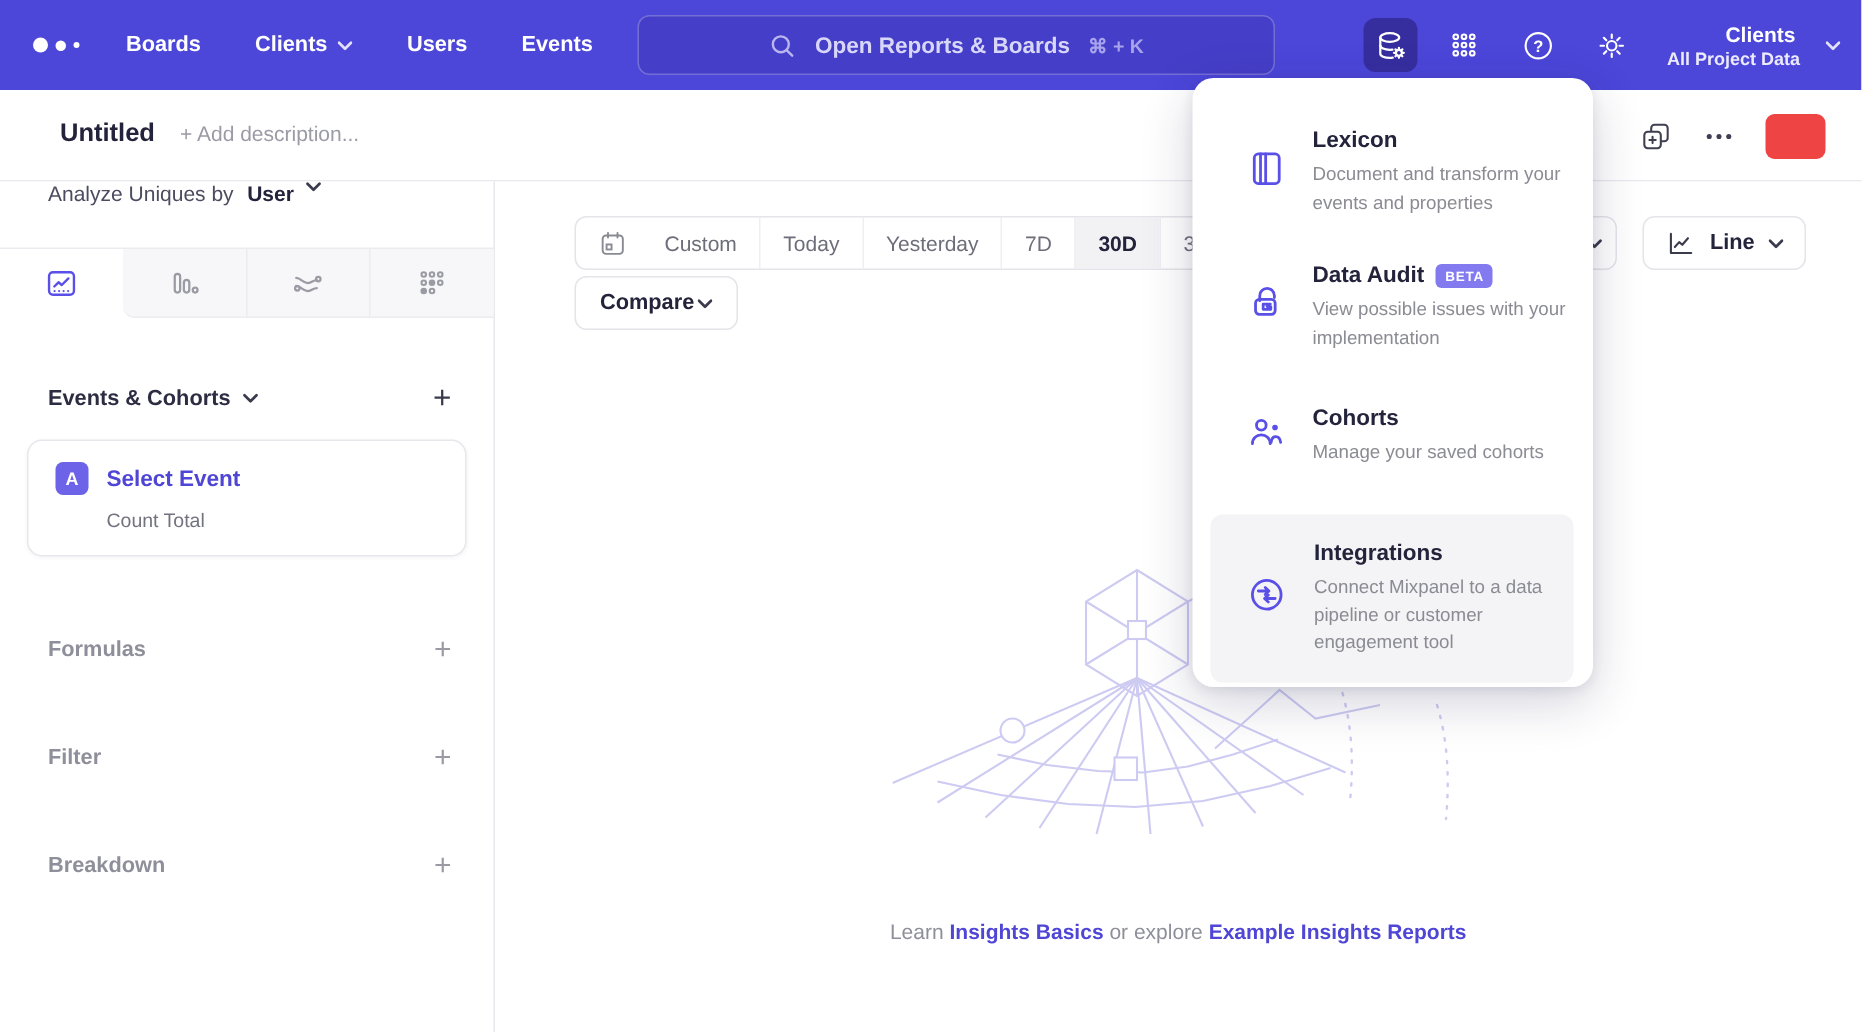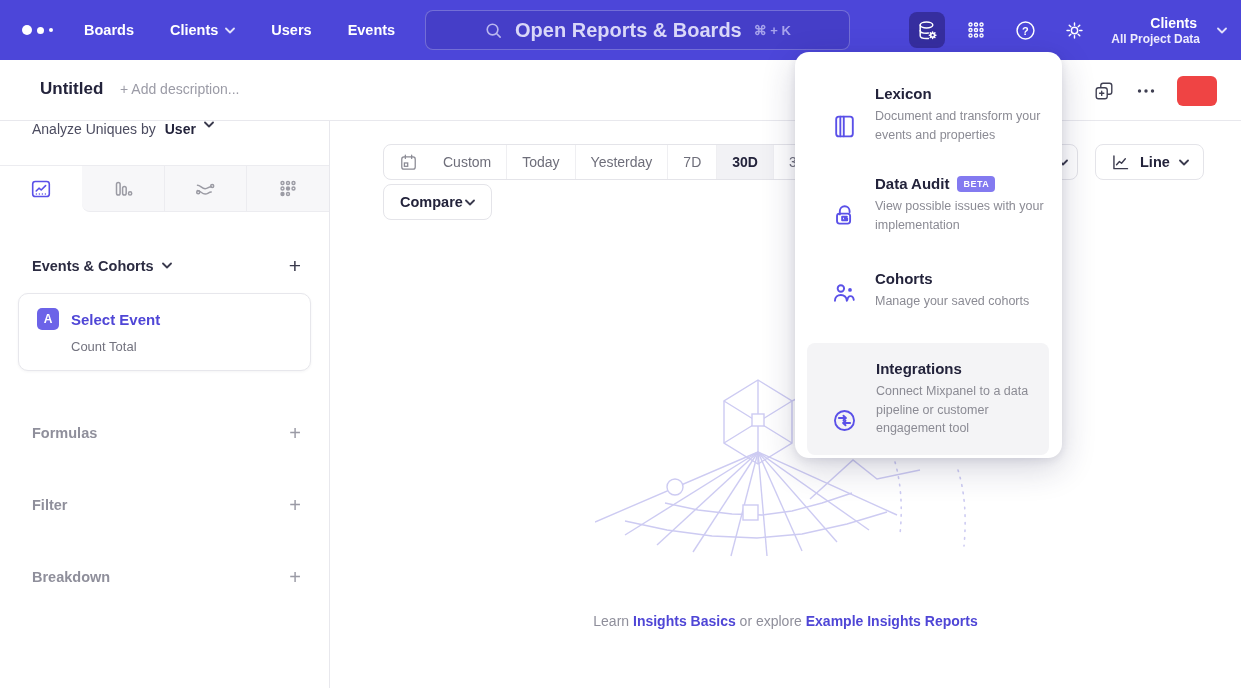--- a/index.html
+++ b/index.html
@@ -12,21 +12,21 @@
   .logo { display:flex; align-items:center; gap:5px; margin-left:22px; width:40px; }
   .logo i { background:#fff; border-radius:50%; display:block; }
   .logo i.d1{width:10px;height:10px;} .logo i.d2{width:7px;height:7px;} .logo i.d3{width:4px;height:4px;}
   .nav-items { display:flex; align-items:center; gap:36px; margin-left:22px; }
   .nav-item { color:#fff; font-size:14.5px; font-weight:600; display:flex; align-items:center; gap:7px; cursor:pointer; }
   .chev { width:10px; height:7px; }
   .chev path { fill:none; stroke-width:1.8; stroke-linecap:round; stroke-linejoin:round; }
   .chev.white path { stroke:#e2e0fb; }
   .chev.dark path { stroke:#3b3b4e; }
   .searchbar { position:absolute; left:425px; top:10px; width:425px; height:40px; background:#453ec8; border:1px solid rgba(255,255,255,.25); border-radius:8px; display:flex; align-items:center; justify-content:center; gap:12px; cursor:text; }
-  .searchbar .ph { color:#d9d7f8; font-size:20px; font-weight:600; }
+  .searchbar .ph { color:#d9d7f8; font-size:15px; font-weight:600; }
   .searchbar .sc { color:#a7a3ec; font-size:13px; font-weight:600; }
   .nav-right { position:absolute; right:14px; top:0; height:60px; display:flex; align-items:center; gap:13px; }
   .nav-icon-btn { width:36px; height:36px; border-radius:8px; display:flex; align-items:center; justify-content:center; cursor:pointer; }
   .nav-icon-btn.active { background:#362e9f; }
   .project { display:flex; flex-direction:column; margin-left:6px; cursor:pointer; }
   .project .p1 { color:#fff; font-size:14px; font-weight:700; line-height:18px;margin-left:39px; }
   .project .p2 { color:#eceafd; font-size:12px; font-weight:700; line-height:15px; }
   .project-chev { margin-left:4px; cursor:pointer; }
 
   
@@ -69,21 +69,21 @@
   .stub-dd { position:absolute; left:670px; top:23px; width:78px; height:36px; background:#fff; border:1px solid #e4e4e9; border-radius:8px; display:flex; align-items:center; justify-content:flex-end; padding-right:9px; cursor:pointer; }
   .compare-btn { position:absolute; left:53px; top:63px; height:36px; background:#fff; border:1px solid #e4e4e9; border-radius:8px; display:flex; align-items:center; gap:2px; padding:0 16px; font-size:14.5px; font-weight:600; color:#23233b; cursor:pointer; }
   .line-btn { position:absolute; left:765px; top:23px; height:36px; background:#fff; border:1px solid #e4e4e9; border-radius:8px; display:flex; align-items:center; gap:9px; padding:0 14px; font-size:14.5px; font-weight:600; color:#23233b; cursor:pointer;justify-content:center; }
   .illustration { position:absolute; left:265px; top:231px; }
   .empty-title { position:absolute; left:0; width:911px; top:461px; text-align:center; font-size:16.5px; font-weight:700; color:#23233b; }
   .empty-sub { position:absolute; left:0; width:911px; top:492px; text-align:center; font-size:14px; color:#8f8f9b; }
   .empty-sub a { color:#4f46d6; font-weight:600; text-decoration:none; cursor:pointer; }
 
   
   .panel { position:absolute; left:795px; top:52px; width:267px; height:406px; background:#fff; border-radius:14px; box-shadow:0 10px 34px rgba(35,35,80,.20), 0 2px 8px rgba(35,35,80,.10); z-index:50; }
-  .menu-item { position:absolute; left:36px; right:14px; display:flex; gap:17px; align-items:flex-end; cursor:pointer; }
+  .menu-item { position:absolute; left:36px; right:14px; display:flex; gap:17px; align-items:center; cursor:pointer; }
   .menu-item .mi-icon { flex:0 0 27px; padding-top:1px; }
   .mi-title-row { display:flex; align-items:center; gap:8px; }
   .mi-title { font-size:15px; font-weight:700; color:#23233b; }
   .beta-badge { background:#837af0; color:#fff; font-size:9px; font-weight:700; letter-spacing:.5px; padding:3px 6px; border-radius:4px; }
   .mi-desc { margin-top:5px; font-size:12.5px; line-height:1.48; color:#8b8b94; width:178px; }
   .mi-lexicon { top:33px; }
   .mi-audit { top:123px; }
   .mi-cohorts { top:218px; }
   .mi-integrations { top:291px; left:12px; right:13px; background:#f4f4f6; border-radius:8px; padding:17px 14px 17px 24px;gap:18px; }
 </style>

